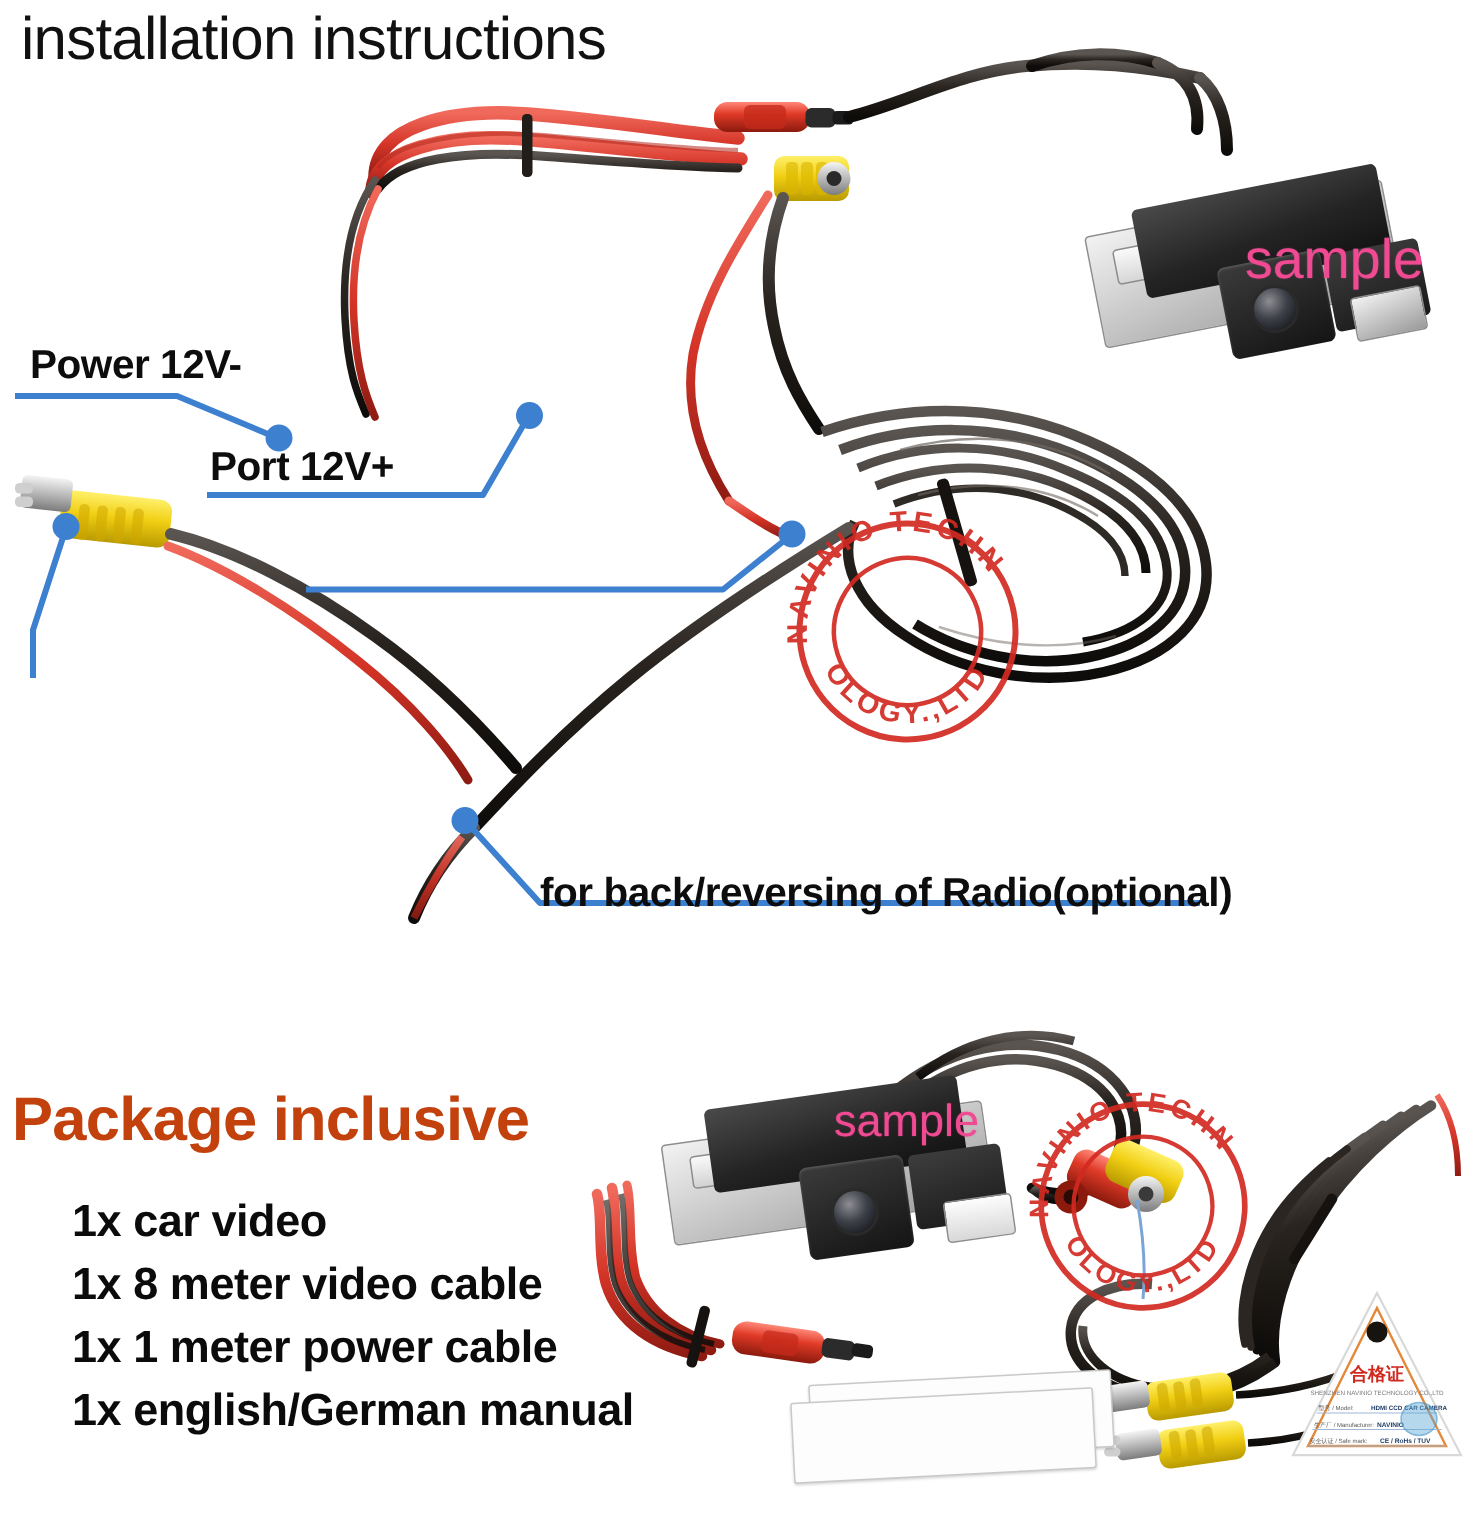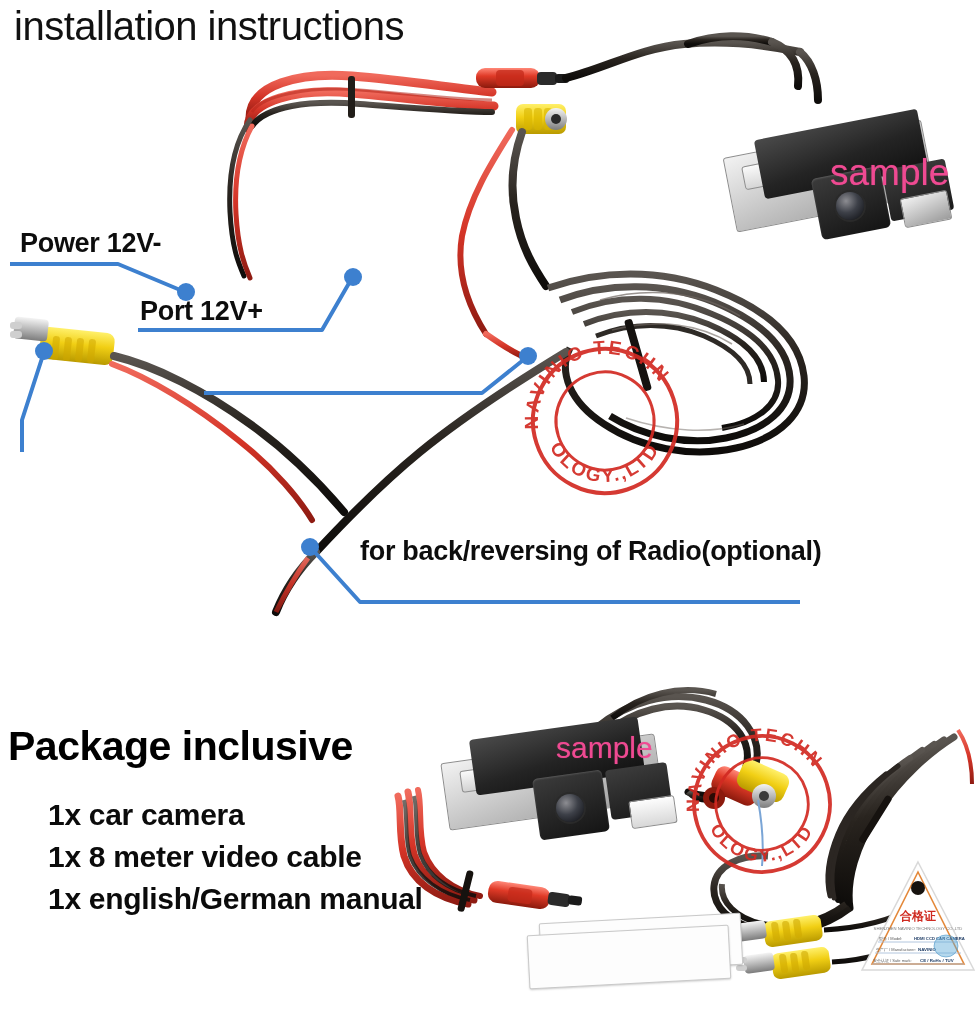--- a/index.html
+++ b/index.html
@@ -13,21 +13,21 @@
 
   
   .h-install{
     position:absolute;left:14px;top:4px;
     font-size:40px;font-weight:400;color:#111;letter-spacing:-0.5px;
     white-space:nowrap;
     text-align:right;
   }
   .h-package{
     position:absolute;left:8px;top:723px;
-    font-size:41px;font-weight:700;color:#000000;letter-spacing:-0.5px;
+    font-size:41px;font-weight:700;color:#c2410c;letter-spacing:-0.5px;
     white-space:nowrap;
   }
   .pkg-list{position:absolute;left:8px;top:778px;width:440px;}
   .pkg-list li{
     list-style:none;font-size:30px;font-weight:700;color:#0b0b0b;
     line-height:42px;white-space:nowrap;letter-spacing:-0.3px;
   }
 
   
   .callout{position:absolute;white-space:nowrap;}
@@ -224,21 +224,21 @@
     <polyline points="311,548 360,602 800,602" fill="none" stroke="#3d80cf" stroke-width="4" stroke-linejoin="round"></polyline>
     <circle cx="310" cy="547" r="9" fill="#3d80cf"></circle>
   </svg>
 
   <div class="callout" style="left:4px;top:228px;margin-left:16px;">
     <span class="txt">Power 12V-</span>
   </div>
   <div class="callout" style="left:140px;top:296px;">
     <span class="txt">Port 12V+</span>
   </div>
-  <div class="callout" style="left:360px;top:536px;">
+  <div class="callout" style="left:360px;top:580px;">
     <span class="txt">for back/reversing of Radio(optional)</span>
   </div>
 
   <div class="sample" style="left:830px;top:152px;">sample</div>
 
   <svg class="stamp" style="left:518px;top:334px;" width="174" height="174" viewBox="0 0 174 174">
     <defs>
       <path id="arcTop" d="M 20,87 A 67,67 0 0 1 154,87"></path>
       <path id="arcBot" d="M 26,87 A 61,61 0 0 0 148,87"></path>
     </defs>
@@ -249,22 +249,23 @@
         <textPath href="#arcTop" startOffset="6%">NAVINIO TECHN</textPath>
       </text>
       <text fill="#d22a22" font-family="Liberation Sans, sans-serif" font-size="19" font-weight="700" letter-spacing="2.4">
         <textPath href="#arcBot" startOffset="4%">OLOGY.,LTD</textPath>
       </text>
     </g>
   </svg>
 
   <div class="h-package">Package inclusive</div>
   <ul class="pkg-list">
-    <li>1x car camera</li>
+    <li>1x car video</li>
     <li>1x 8 meter video cable</li>
+    <li>1x 1 meter power cable</li>
     <li>1x english/German manual</li>
   </ul>
 
   <svg class="cable" viewBox="0 0 980 1009">
 
     <g>
       <path d="M954,737 C930,752 900,778 878,812 C856,846 846,880 850,908" stroke="url(#blkwire)" stroke-width="7" fill="none" stroke-linecap="round"></path>
       <path d="M944,740 C920,756 892,782 872,814 C852,848 844,880 848,906" stroke="url(#blkwire)" stroke-width="7" fill="none" stroke-linecap="round"></path>
       <path d="M934,744 C910,760 884,786 866,818 C848,850 842,880 846,904" stroke="url(#blkwire)" stroke-width="6" fill="none" stroke-linecap="round"></path>
       <path d="M922,750 C898,766 874,792 858,822 C842,852 838,880 842,902" stroke="url(#blkwire)" stroke-width="6" fill="none" stroke-linecap="round"></path>

